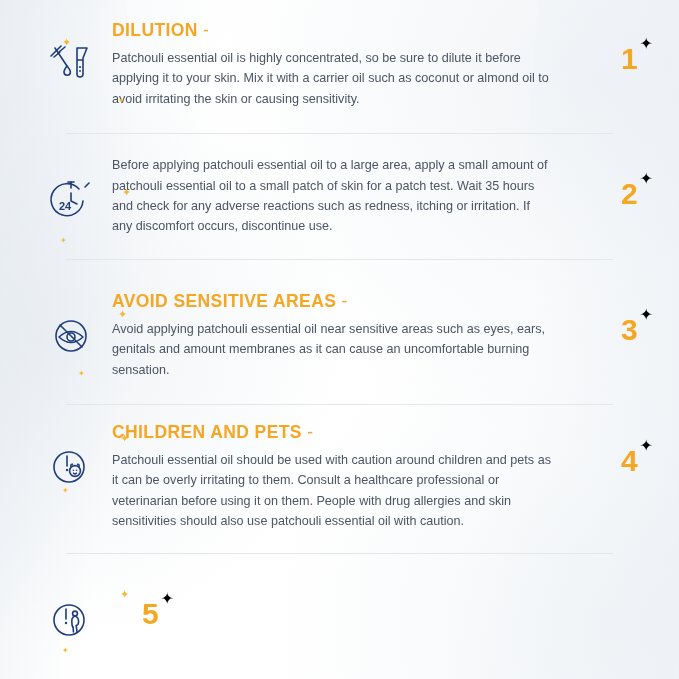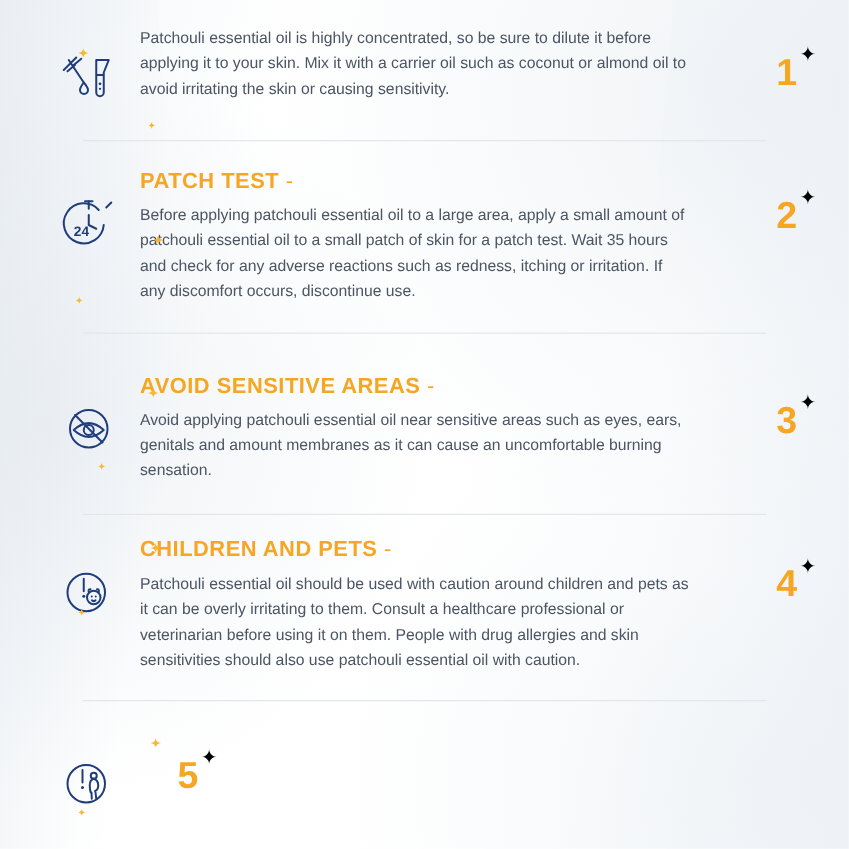--- a/index.html
+++ b/index.html
@@ -170,20 +170,21 @@
           <path d="M12 10 L18 5"></path>
           <path d="M7 15 L13 10"></path>
           <path d="M20 24 q-3 4 -3 6 a3.2 3.2 0 0 0 6.4 0 q0-2 -3.4-6z"></path>
           <path d="M30 6 L40 6 L36 16 L36 32 a3 3 0 0 1 -6 0 L30 16 Z"></path>
           <path d="M30.7 18 L35.3 18"></path>
           <circle cx="33" cy="25" r="1.1" fill="#1f3d7a" stroke="none"></circle>
           <circle cx="33" cy="29" r="0.9" fill="#1f3d7a" stroke="none"></circle>
         </svg>
       </div>
       <div class="text-cell">
+        <h3 class="title"><span>DILUTION</span> <span class="dash">-</span></h3>
         <p class="body">Patchouli essential oil is highly concentrated, so be sure to dilute it before applying it to your skin. Mix it with a carrier oil such as coconut or almond oil to avoid irritating the skin or causing sensitivity.</p>
       </div>
       <div class="num-cell">
         <span class="num">1</span>
           <span class="spark" style="position:relative;top:-10px;left:2px;">✦</span>
       </div>
     </div>
 
     <div class="row r2">
       <div class="divider"></div>
@@ -191,21 +192,20 @@
         <svg class="ic" width="50" height="48" viewBox="0 0 50 48" fill="none" stroke="#1f3d7a" stroke-width="1.6" stroke-linecap="round" stroke-linejoin="round">
           <path d="M33 12 a16 16 0 1 0 4 12"></path>
           <path d="M25 5 L25 11"></path>
           <path d="M22 5 L28 5"></path>
           <path d="M39 10 L43 6"></path>
           <path d="M25 16 L25 24 L31 27"></path>
           <text x="13" y="33" font-family="Liberation Sans, sans-serif" font-size="11" font-weight="bold" fill="#1f3d7a" stroke="none">24</text>
         </svg>
       </div>
       <div class="text-cell">
-        <h3 class="title"><span>PATCH TEST</span> <span class="dash">-</span></h3>
         <p class="body">Before applying patchouli essential oil to a large area, apply a small amount of patchouli essential oil to a small patch of skin for a patch test. Wait 35 hours and check for any adverse reactions such as redness, itching or irritation. If any discomfort occurs, discontinue use.</p>
       </div>
       <div class="num-cell">
         <span class="num">2</span>
           <span class="spark" style="position:relative;top:-10px;left:2px;">✦</span>
       </div>
     </div>
 
     <div class="row r3">
       <div class="divider"></div>

